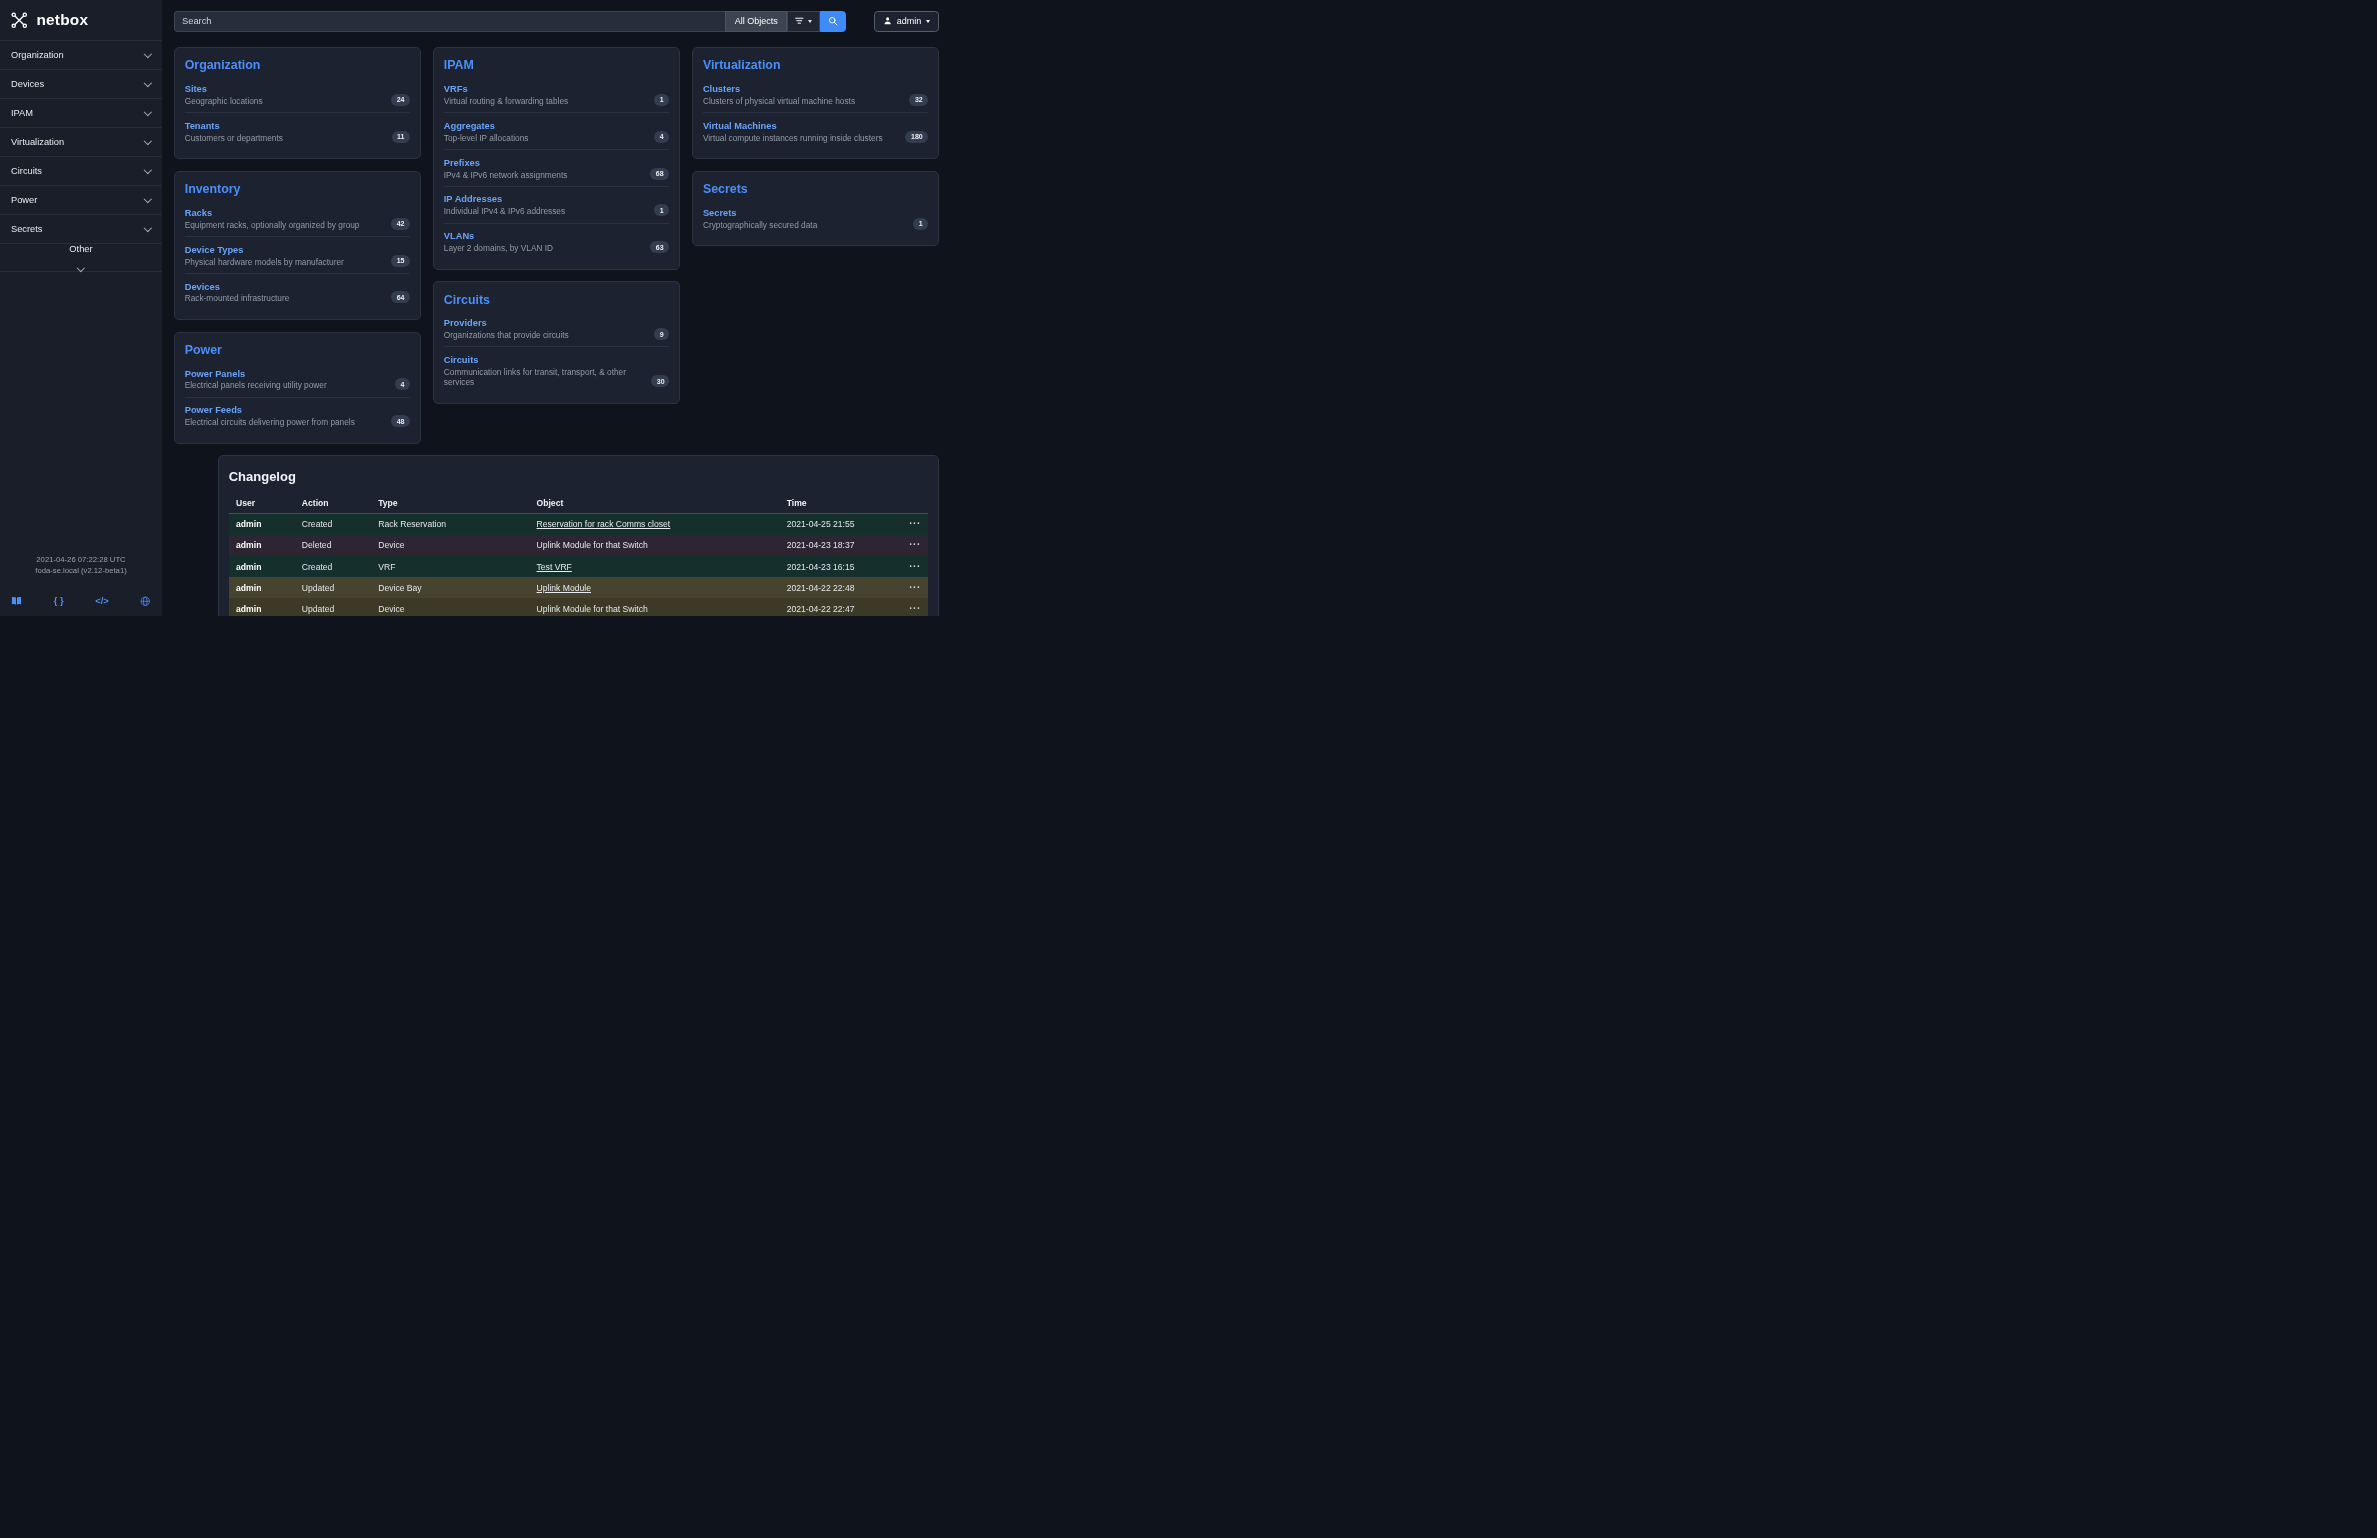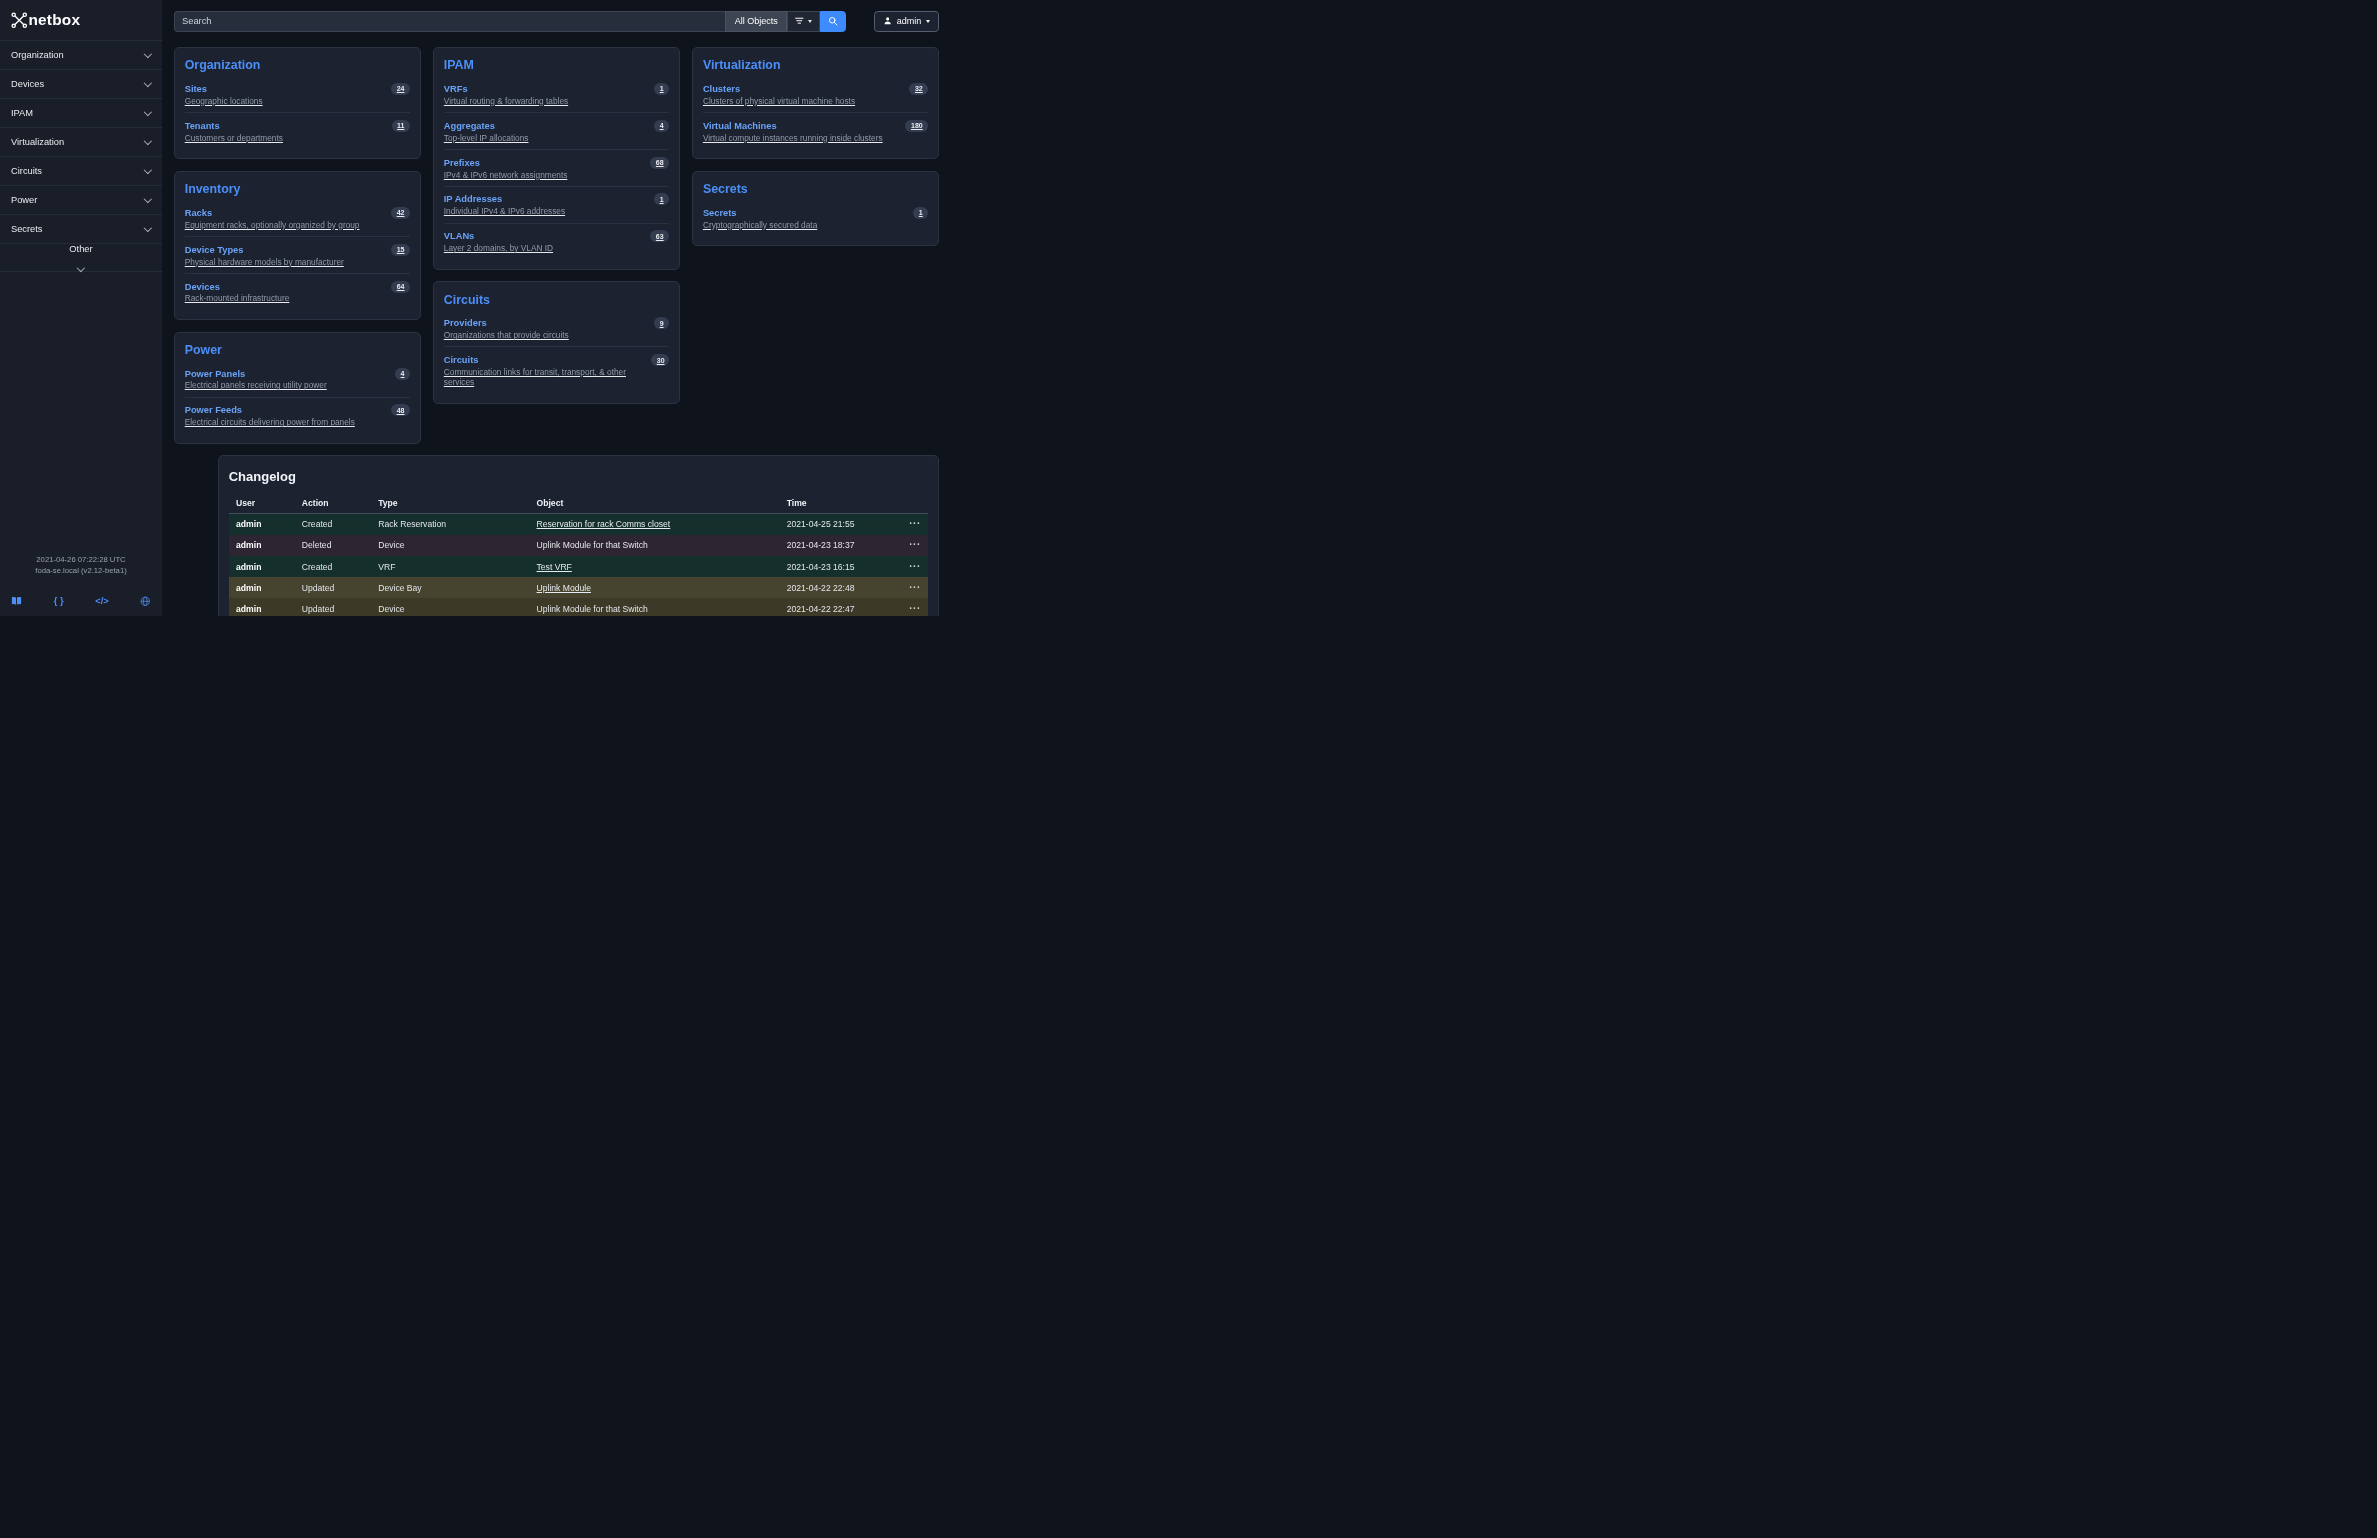--- a/index.html
+++ b/index.html
@@ -16,21 +16,21 @@
   html,body{margin:0;padding:0;}
   body{
     width:951px;height:616px;overflow:hidden;
     background:#0f131b;color:#e8eaee;
     font-family:"Liberation Sans",sans-serif;
   }
   .app{display:flex;width:100%;height:100%;}
 
   
   .sidebar{width:162px;min-width:162px;background:#191e29;display:flex;flex-direction:column;height:100%;}
-  .logo{height:40px;display:flex;align-items:center;gap:0;padding:0 10px;color:#fff;}
+  .logo{height:40px;display:flex;align-items:center;gap:8px;padding:0 10px;color:#fff;}
   .logo-text{font-size:15.4px;font-weight:700;letter-spacing:0.2px;}
   .nav-item{height:29px;display:flex;align-items:center;justify-content:space-between;
     padding:0 11px;font-size:9.3px;color:#e8eaee;border-top:0.6px solid #262c38;cursor:pointer;}
   .nav-item:last-child{border-bottom:0.6px solid #262c38;flex-direction:column;}
   .chev{width:5.6px;height:5.6px;border-right:1px solid #a7adb8;border-bottom:1px solid #a7adb8;
     transform:rotate(45deg);margin-top:-2.5px;}
   .sidebar-footer{margin-top:auto;text-align:center;font-size:7.7px;color:#99a0ab;line-height:1.45;}
   .footer-icons{display:flex;justify-content:space-between;align-items:center;padding:18.5px 11px 8px;}
   .footer-icons svg{display:block;}
   .txt-icon{font-weight:700;font-size:9.3px;color:#4d8ef7;cursor:pointer;}
@@ -51,21 +51,21 @@
     border-radius:3.7px;color:#fff;font-size:9px;padding:0 8px;cursor:pointer;
     font-family:"Liberation Sans",sans-serif;}
   .caret{width:0;height:0;border-left:2.5px solid transparent;border-right:2.5px solid transparent;
     border-top:3.1px solid currentColor;display:inline-block;}
 
   
   .columns{display:grid;grid-template-columns:repeat(3,1fr);gap:11.7px;align-items:start;}
   .col{display:flex;flex-direction:column;gap:11.7px;}
   .card{background:#1c2230;border:0.6px solid #2b3242;border-radius:5px;padding:9.3px 10px;}
   .card-title{font-size:12.4px;font-weight:600;color:var(--title-blue);margin:1.2px 0 3.7px;}
-  .card-item{display:flex;justify-content:space-between;align-items:flex-start;gap:18px;padding:6.8px 0 6.2px;text-decoration:underline;}
+  .card-item{display:flex;justify-content:space-between;align-items:flex-end;gap:18px;padding:6.8px 0 6.2px;}
   .card-item + .card-item{border-top:0.6px solid #2a3140;}
   .card-item.slim{padding:5px 0;}
   .ci-title{color:var(--item-blue);font-weight:600;font-size:9.3px;text-decoration:none;cursor:pointer;display:inline-block;}
   .ci-desc{color:#939ba8;font-size:8.3px;margin-top:1.9px;}
   .badge{background:#343c50;color:#eceef3;font-size:7px;font-weight:700;padding:2.5px 5.6px;
     border-radius:617px;min-width:10px;text-align:center;white-space:nowrap;}
 
   
   .changelog{margin-top:11.7px;padding:10px 10px 0;margin-left:44px;}
   .cl-title{color:#f2f4f8;font-size:13px;font-weight:700;margin:2.5px 0 8.6px;}

